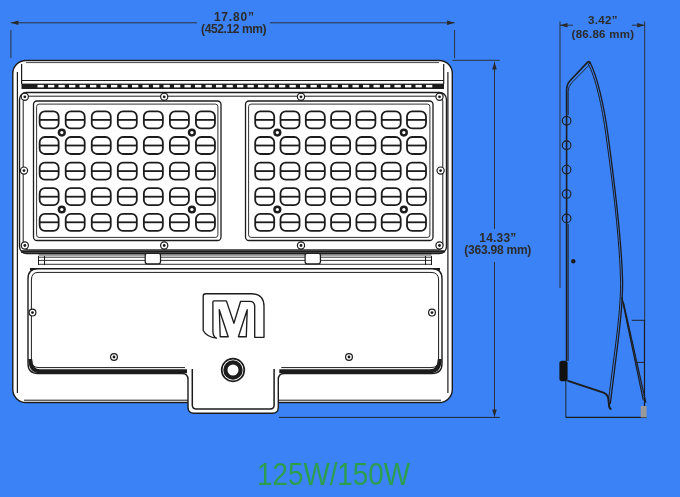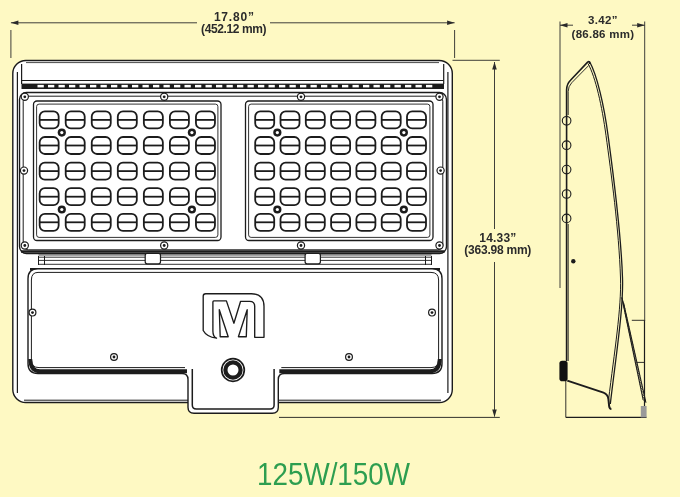--- a/index.html
+++ b/index.html
@@ -1,16 +1,16 @@
 <!DOCTYPE html>
 <html><head>
 <meta charset="utf-8">
 <style>
   html,body{margin:0;padding:0;background:#ffffff;}
-  #page{position:relative;width:680px;height:497px;background:#fef9c3;overflow:hidden;}
+  #page{position:relative;width:680px;height:497px;background:#3b82f6;overflow:hidden;}
   svg{position:absolute;left:0;top:0;}
   text{font-family:"Liberation Sans", sans-serif;}
 </style>
 </head>
 <body>
 <div id="page">
 <svg width="680" height="497" viewBox="0 0 680 497">
 
   <g stroke="#1c1c1c" fill="none" stroke-width="1.2">
 

